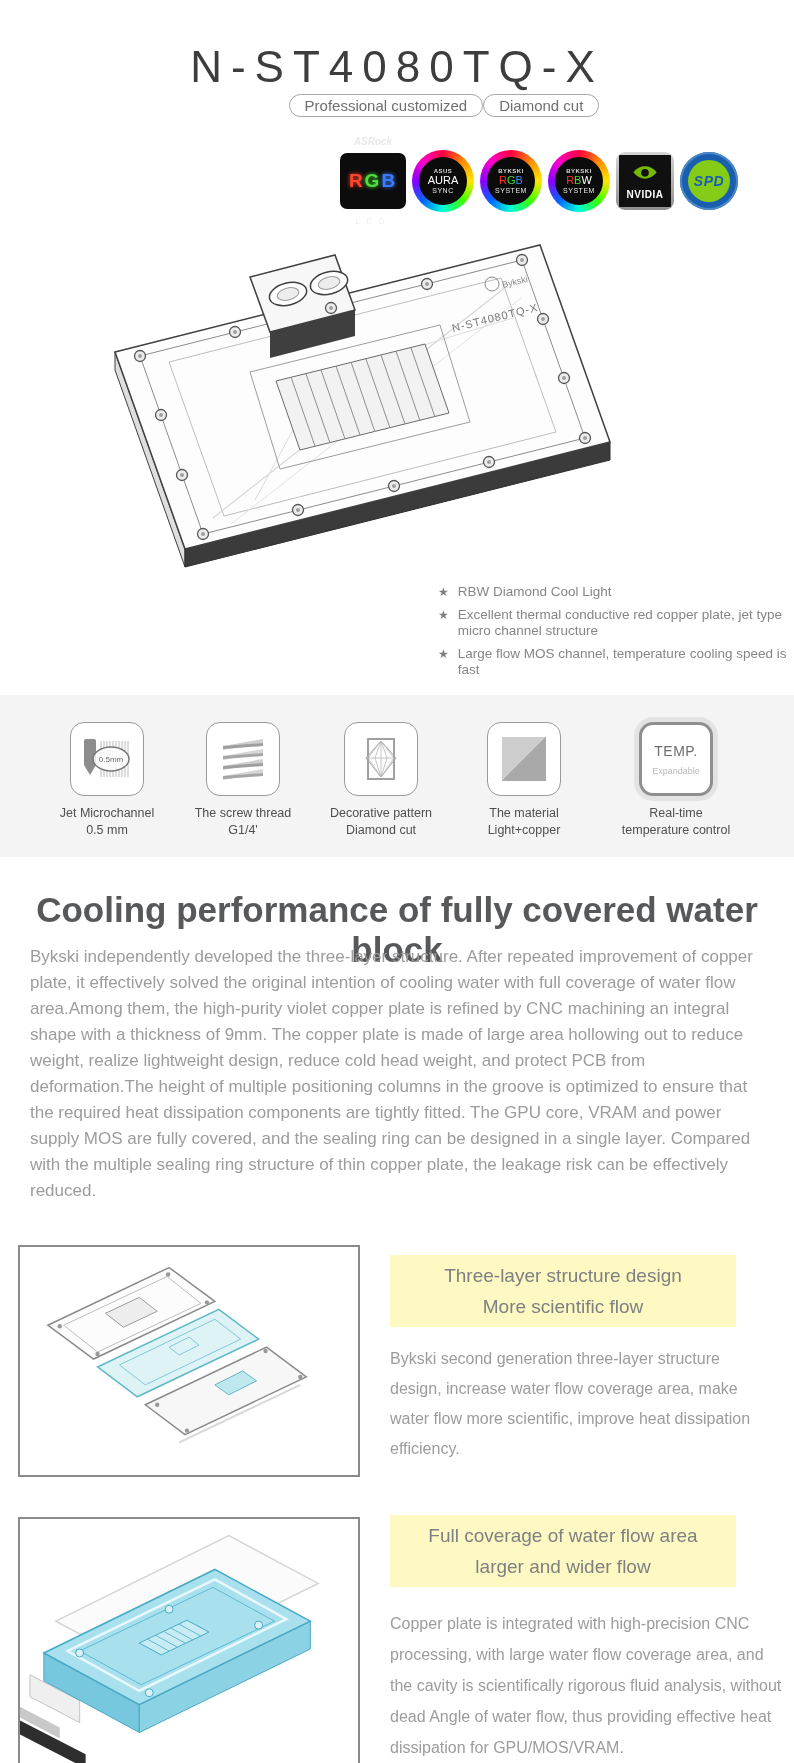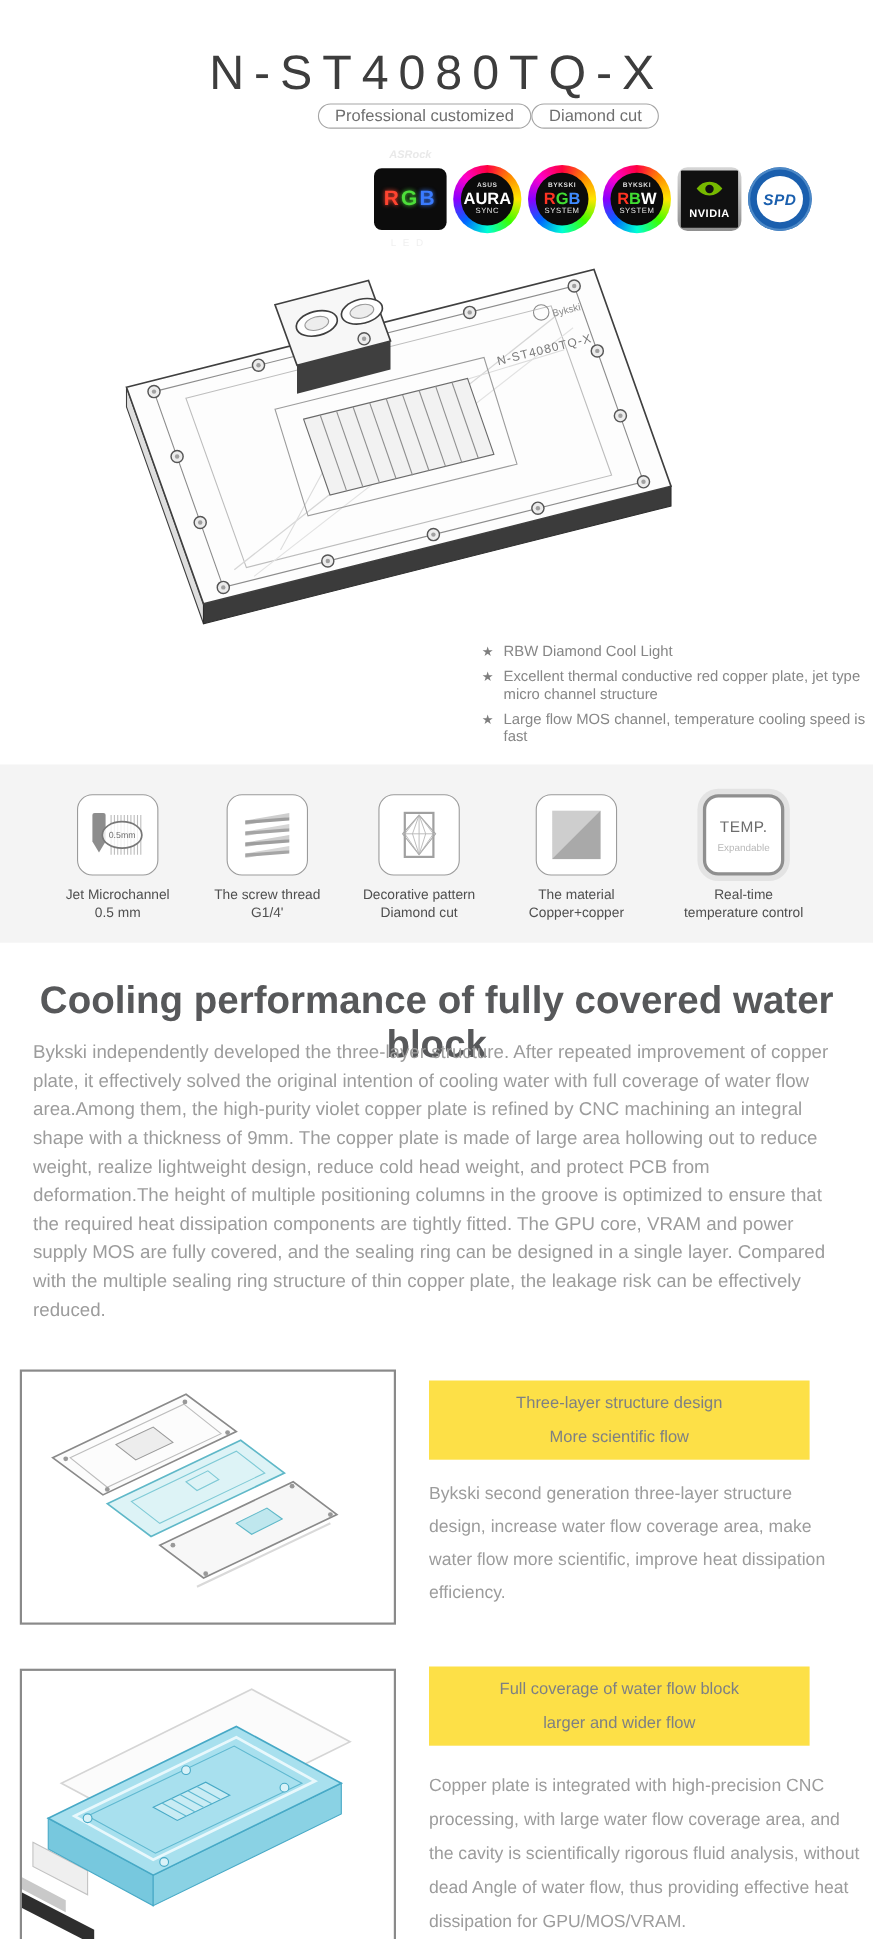--- a/index.html
+++ b/index.html
@@ -41,21 +41,21 @@
   .ring {
     width:62px; height:62px; border-radius:50%;
     background:conic-gradient(#ff0040,#ff8a00,#ffe600,#3bff00,#00ffd5,#0066ff,#8a00ff,#ff00c8,#ff0040);
     display:flex; align-items:center; justify-content:center;
   }
   .ring-inner {
     width:48px; height:48px; border-radius:50%; background:#0b0b0b;
     display:flex; flex-direction:column; align-items:center; justify-content:center; line-height:1;
   }
   .ring-inner .tiny { color:#dcdcdc; font-size:6px; font-weight:bold; letter-spacing:.5px; }
-  .ring-inner .main { font-size:15px; font-weight:bold; color:#ffffff; margin:1px 0; }
+  .ring-inner .main { font-size:11px; font-weight:normal; color:#ffffff; margin:1px 0; }
   .ring-inner .main .r { color:#ff3323; }
   .ring-inner .main .g { color:#41dd33; }
   .ring-inner .main .b { color:#3f8bff; }
   .ring-inner .main .bg { color:#41dd33; }
   .ring-inner .main .w { color:#ffffff; }
   .ring-inner .sub { color:#e8e8e8; font-size:7px; letter-spacing:.5px; }
   .lg-nvidia {
     width:58px; height:58px; border-radius:9px;
     background:linear-gradient(#d6d6d6,#8f8f8f);
     padding:3px;
@@ -64,21 +64,21 @@
     width:100%; height:100%; border-radius:1px; background:#101010;
     display:flex; flex-direction:column; align-items:center; justify-content:center; gap:2px;
   }
   .lg-nvidia .nv-name { color:#ffffff; font-size:10px; font-weight:bold; letter-spacing:.5px; }
   .lg-spd {
     width:58px; height:58px; border-radius:50%; background:#1a5fae;
     display:flex; align-items:center; justify-content:center;
     box-shadow:inset 0 0 0 2px #4c88c6;
   }
   .lg-spd .spd-in {
-    width:42px; height:42px; border-radius:50%; background:#ffffff;
+    width:42px; height:42px; border-radius:50%; background:#84cc16;
     display:flex; align-items:center; justify-content:center;
   }
   .lg-spd .spd-txt { color:#1a5fae; font-size:14px; font-weight:bold; font-style:italic; letter-spacing:.5px; }
   
   .hero-svg { position:absolute; top:222px; left:45px; width:700px; height:400px; }
   .highlights { position:absolute; top:584px; left:438px; width:352px; }
   .highlight { display:flex; gap:9px; margin-bottom:6px; font-size:13.5px; line-height:16.5px; color:#868686; }
   .highlight .star { color:#7e7e7e; font-size:12px; line-height:16.5px; }
   
   .band {
@@ -111,22 +111,22 @@
   .cool-body {
     position:absolute; top:944px; left:30px; width:736px;
     font-size:17px; line-height:26px; color:#9c9c9c;
   }
   
   .figure-box { position:absolute; left:18px; width:342px; border:2px solid #8a8a8a; background:#fff; }
   .figure-box svg { display:block; width:100%; height:100%; }
   .box-1 { top:1245px; height:232px; }
   .box-2 { top:1517px; height:260px; }
   .sec-heading {
-    position:absolute; left:390px; width:346px; background:#fde047;
-    text-align:center; font-size:15px; line-height:31px; color:#7e8083; padding:5px 2px;
+    position:absolute; left:390px; width:346px; background:#fef9c3;
+    text-align:center; font-size:19px; line-height:31px; color:#7e8083; padding:5px 2px;
   }
   .sh-1 { top:1255px; }
   .sh-2 { top:1515px; }
   .sec-body { position:absolute; left:390px; font-size:16px; line-height:30px; color:#9c9c9c; }
   .sb-1 { top:1344px; width:372px; }
   .sb-2 { top:1608px; width:400px; line-height:31px; }
 </style>
 </head>
 <body>
 
@@ -347,21 +347,21 @@
           <div>Diamond cut</div>
         </div>
       </div>
 
       <div class="feature f4">
         <div class="fcard">
           <div class="mat-swatch"></div>
         </div>
         <div class="flabel">
           <div>The material</div>
-          <div>Copper+copper</div>
+          <div>Light+copper</div>
         </div>
       </div>
 
       <div class="feature f5">
         <div class="fcard fcard-temp">
           <div class="temp-main">TEMP.</div>
           <div class="temp-sub">Expandable</div>
         </div>
         <div class="flabel">
           <div>Real-time</div>
@@ -421,18 +421,18 @@
       </g>
       <circle cx="60" cy="128" r="4" fill="#d9f2f8" stroke="#47a9c6" stroke-width="1"></circle>
       <circle cx="150" cy="84" r="4" fill="#d9f2f8" stroke="#47a9c6" stroke-width="1"></circle>
       <circle cx="240" cy="100" r="4" fill="#d9f2f8" stroke="#47a9c6" stroke-width="1"></circle>
       <circle cx="130" cy="168" r="4" fill="#d9f2f8" stroke="#47a9c6" stroke-width="1"></circle>
       <polygon points="0,196 66,230 66,244 0,210" fill="#2e2e2e"></polygon>
       <polygon points="0,182 40,203 40,214 0,193" fill="#c9c9c9"></polygon>
     </svg>
   </div>
   <div class="sec-heading sh-2">
-    <div>Full coverage of water flow block</div>
+    <div>Full coverage of water flow area</div>
     <div>larger and wider flow</div>
   </div>
   <p class="sec-body sb-2">Copper plate is integrated with high-precision CNC processing, with large water flow coverage area, and the cavity is scientifically rigorous fluid analysis, without dead Angle of water flow, thus providing effective heat dissipation for GPU/MOS/VRAM.</p>
 
 </div>
 
 </body></html>

